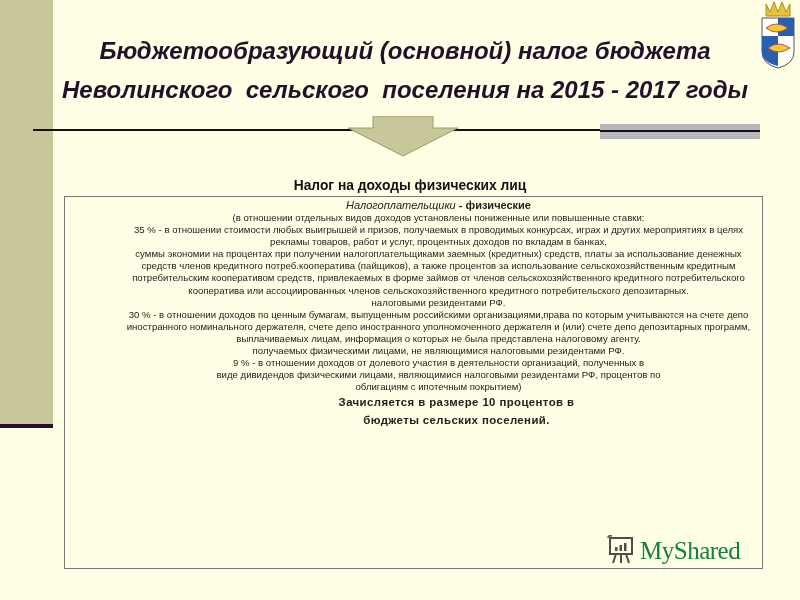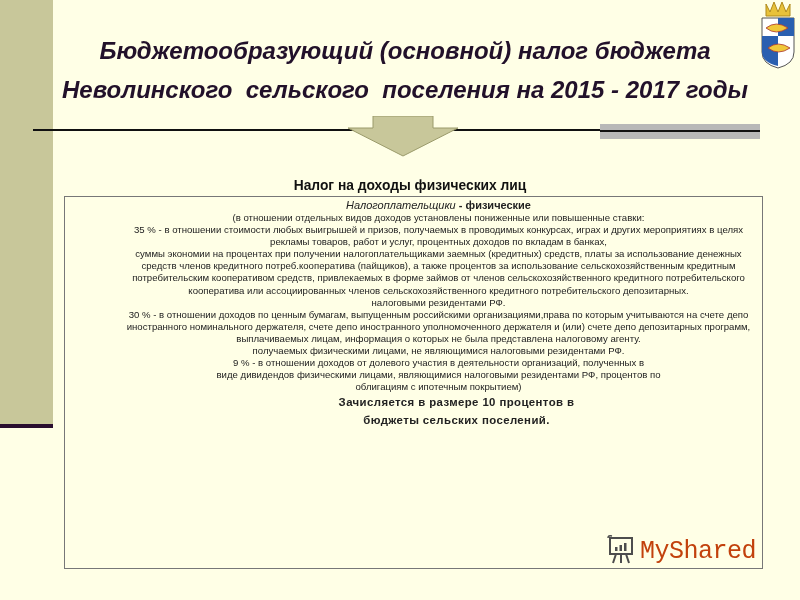--- a/index.html
+++ b/index.html
@@ -14,21 +14,21 @@
   .arrow { position:absolute; left:348px; top:116px; width:110px; height:42px; }
   .emblem { position:absolute; left:756px; top:0px; width:44px; height:70px; }
   .section-title { position:absolute; left:60px; top:176px; width:700px; text-align:center; font-weight:bold; font-size:15px; color:#111; font-family:"Liberation Sans", sans-serif; transform:scaleX(0.92); }
   .box { position:absolute; left:64px; top:196px; width:699px; height:373px; border:1px solid #777; box-sizing:border-box; background:#ffffe6; }
   .content { position:absolute; left:64px; top:199px; width:749px; text-align:center; font-size:9.6px; line-height:12.1px; color:#222; }
   .content .l { white-space:nowrap; display:block; }
   .content .b { font-weight:bold; font-size:11px; line-height:13px; }
   .content .b2 { font-weight:bold; font-size:11.4px; line-height:18px; letter-spacing:0.4px;margin-left:36px; }
   .content .it { font-style:italic; font-weight:normal; }
   .watermark { position:absolute; left:606px; top:536px; height:30px; display:flex; align-items:center; gap:4px; }
-  .watermark-text { font-size:25px; color:#c2410c; font-family:Liberation Mono, monospace; letter-spacing:-0.5px; }
+  .watermark-text { font-size:25px; color:#15803d; font-family:Liberation Serif, serif; letter-spacing:-0.5px; }
 </style>
 </head>
 <body>
 
 <div class="left-bar"></div>
 <div class="left-bar-underline"></div>
 
 <div class="title">
   <div>Бюджетообразующий (основной) налог бюджета</div>
   <div style="white-space:pre;margin-top:14px;">Неволинского  сельского  поселения на 2015 - 2017 годы</div>

